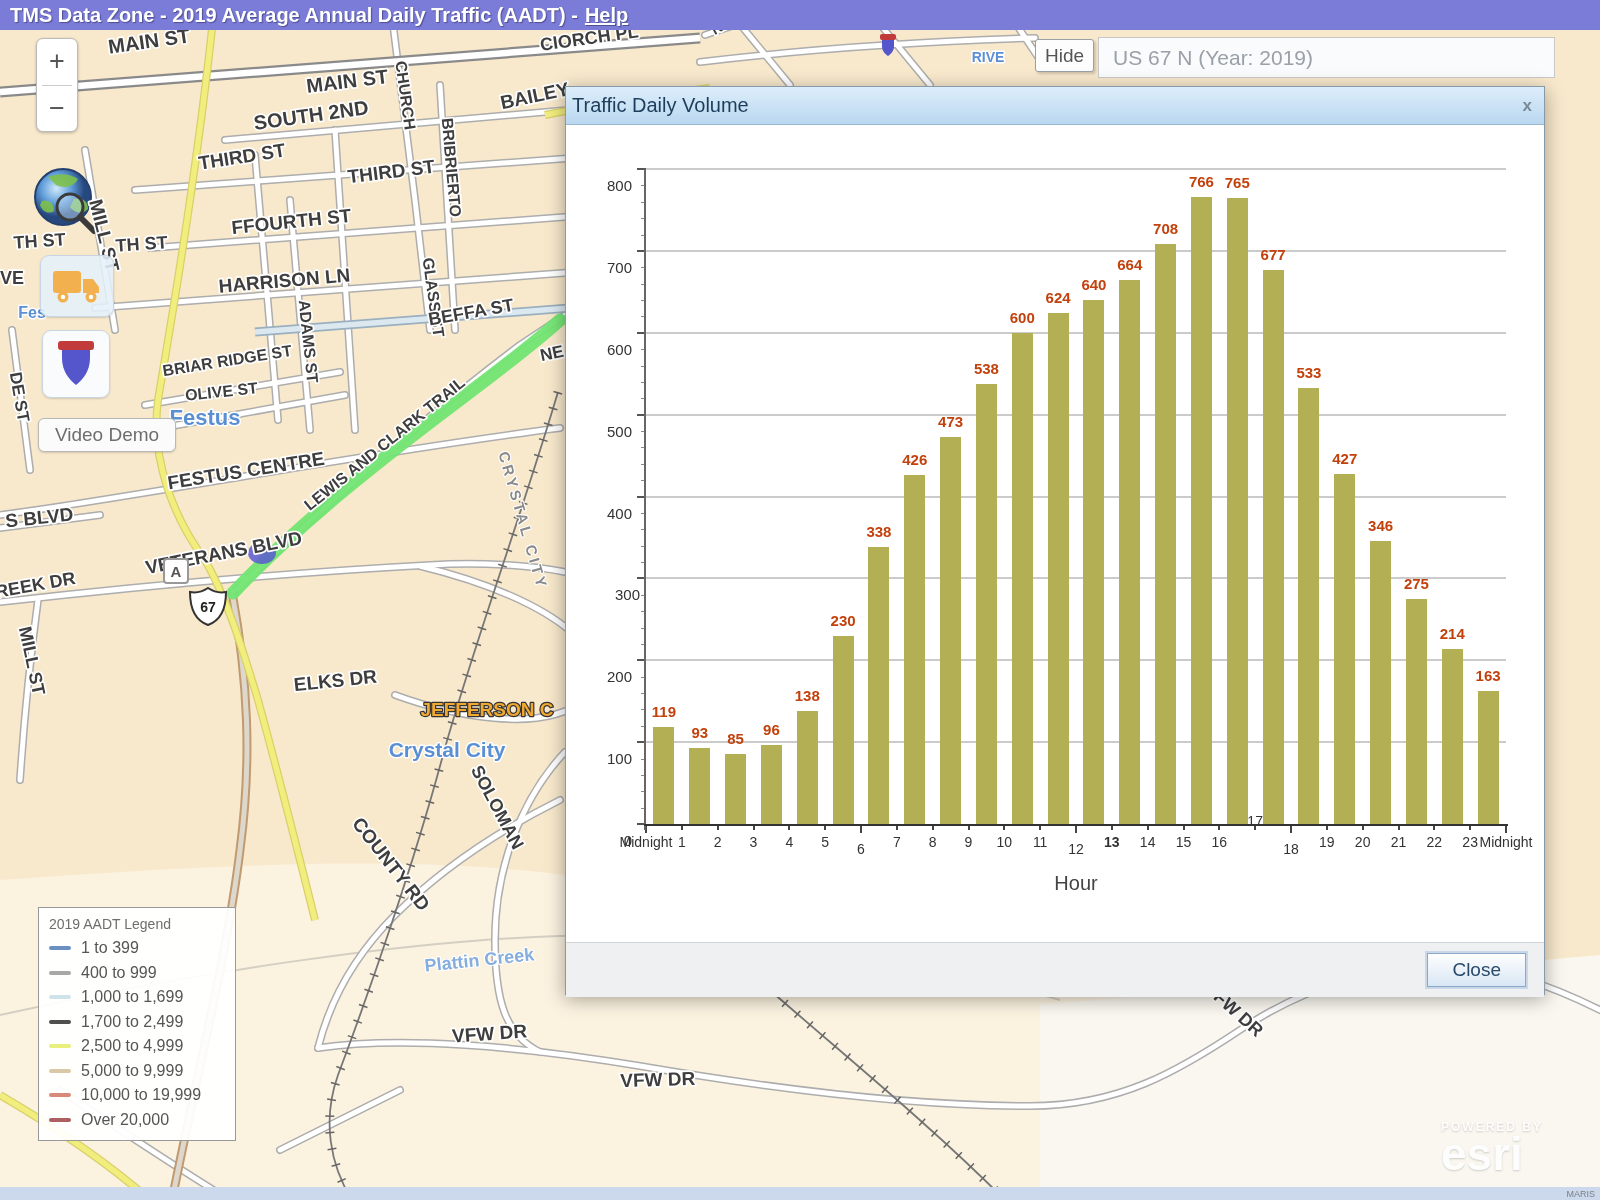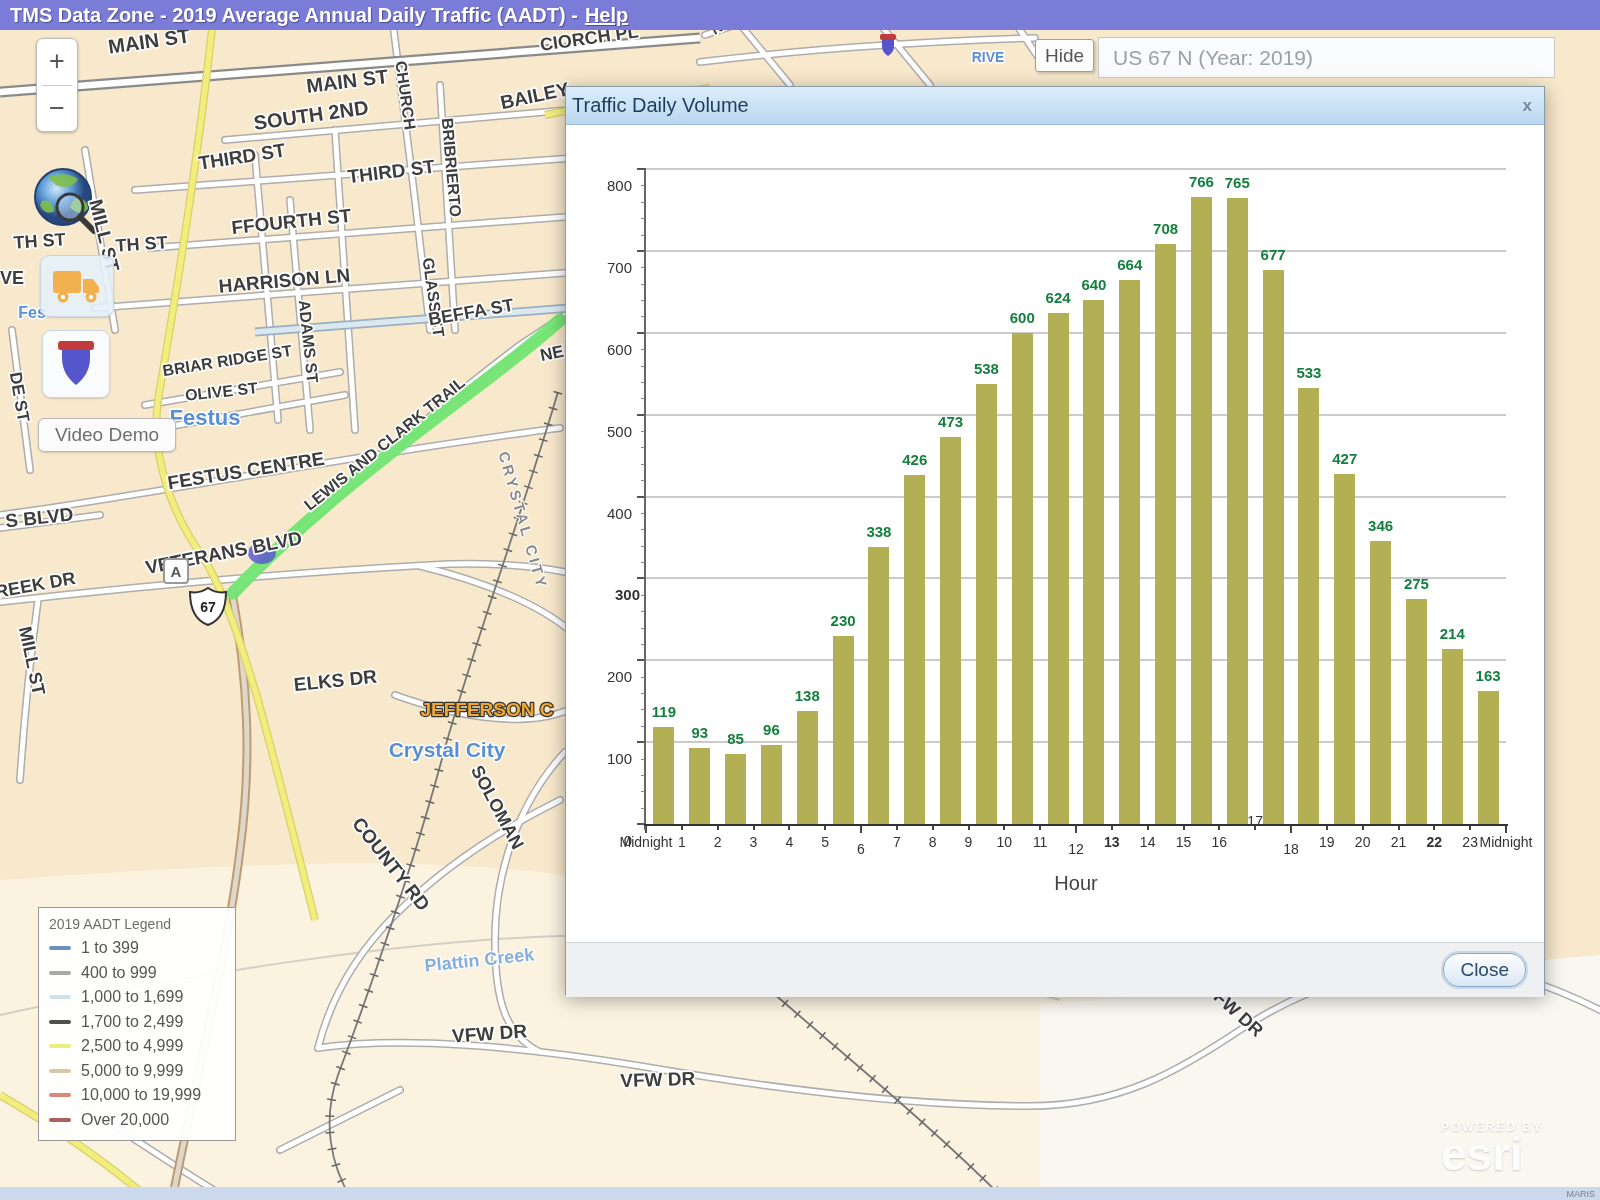--- a/index.html
+++ b/index.html
@@ -56,32 +56,32 @@
 
   
   .modal{position:absolute;left:565px;top:86px;width:980px;height:909px;z-index:10;
     background:#fff;border:1px solid #8899aa;box-shadow:0 4px 18px rgba(0,0,0,.35);}
   .mhead{height:38px;background:linear-gradient(#ddeefb,#b9d7ef);border-bottom:1px solid #9ab8d0;
     display:flex;align-items:center;padding:0 6px;}
   .mtitle{font-size:20px;color:#1d3d5c;flex:1;}
   .mclose{color:#7a8a9a;font-weight:bold;font-size:17px;cursor:pointer;padding:2px 6px;}
   .mbody{position:relative;height:817px;background:#fff;overflow:hidden;}
   .mfoot{height:55px;background:#eef0f2;border-top:1px solid #cfd4d8;position:relative;}
-  .closebtn{position:absolute;right:18px;top:10px;padding:5px 16px;font-size:19px;color:#2a4a6a;
-    background:linear-gradient(#fefefe,#d9e7f5);border:1px solid #8aa8c8;border-radius:16px;
+  .closebtn{position:absolute;right:18px;top:10px;padding:5px 24px;font-size:19px;color:#2a4a6a;
+    background:linear-gradient(#fefefe,#d9e7f5);border:1px solid #8aa8c8;border-radius:0;
     font-family:"Liberation Sans",sans-serif;cursor:pointer;box-shadow:0 0 0 2px rgba(120,160,210,.30);}
 
   
   #chart{position:absolute;left:0;top:0;width:980px;height:817px;}
   #chart .grid{position:absolute;height:2px;background:#cbcbcb;}
   #chart .ylab{position:absolute;font-size:15px;color:#333;text-align:right;margin-top:17px;}
   #chart .ytickM{position:absolute;background:#555;}
   #chart .ytickm{position:absolute;background:#888;}
   #chart .bar{position:absolute;background:#b2af55;}
-  #chart .bval{position:absolute;font-size:15px;font-weight:600;color:#15803d;text-align:center;}
+  #chart .bval{position:absolute;font-size:15px;font-weight:600;color:#c2410c;text-align:center;}
   #chart .xlab{position:absolute;font-size:14px;color:#333;text-align:center;}
   #chart .xtick{position:absolute;width:2px;background:#444;}
   #chart .axisy{position:absolute;background:#666;}
   #chart .axisx{position:absolute;background:#333;}
   #chart .hourlab{position:absolute;font-size:20px;color:#444;text-align:center;}
 
   
   .marker-a{position:absolute;left:163px;top:558px;width:26px;height:26px;background:#fff;
     border:2px solid #999;border-radius:4px;z-index:4;color:#555;font-weight:bold;font-size:15px;
     display:flex;align-items:center;justify-content:center;}
@@ -365,21 +365,21 @@
           <div class="grid" style="left: 80px; top: 288.625px; width: 860px;"></div>
           <div class="grid" style="left: 80px; top: 206.75px; width: 860px;"></div>
           <div class="grid" style="left: 80px; top: 124.875px; width: 860px;"></div>
           <div class="grid" style="left: 80px; top: 43px; width: 860px;"></div>
           <div class="ylab" style="left: 8px; top: 690px; width: 58px;">0</div>
           <div class="ytickM" style="left: 71px; top: 698px; width: 9px; height: 2px;"></div>
           <div class="ylab" style="left: 8px; top: 608.125px; width: 58px;">100</div>
           <div class="ytickM" style="left: 71px; top: 616.125px; width: 9px; height: 2px;"></div>
           <div class="ylab" style="left: 8px; top: 526.25px; width: 58px;">200</div>
           <div class="ytickM" style="left: 71px; top: 534.25px; width: 9px; height: 2px;"></div>
-          <div class="ylab" style="left: 16px; top: 444.375px; width: 58px; font-weight: bold;">300</div>
+          <div class="ylab" style="left: 16px; top: 444.375px; width: 58px;">300</div>
           <div class="ytickM" style="left: 71px; top: 452.375px; width: 9px; height: 2px;"></div>
           <div class="ylab" style="left: 8px; top: 362.5px; width: 58px;">400</div>
           <div class="ytickM" style="left: 71px; top: 370.5px; width: 9px; height: 2px;"></div>
           <div class="ylab" style="left: 8px; top: 280.625px; width: 58px;">500</div>
           <div class="ytickM" style="left: 71px; top: 288.625px; width: 9px; height: 2px;"></div>
           <div class="ylab" style="left: 8px; top: 198.75px; width: 58px;">600</div>
           <div class="ytickM" style="left: 71px; top: 206.75px; width: 9px; height: 2px;"></div>
           <div class="ylab" style="left: 8px; top: 116.875px; width: 58px;">700</div>
           <div class="ytickM" style="left: 71px; top: 124.875px; width: 9px; height: 2px;"></div>
           <div class="ylab" style="left: 8px; top: 35px; width: 58px;">800</div>
@@ -501,21 +501,21 @@
           <div class="xlab" style="left: 644.167px; top: 688px; width: 90px;">17</div>
           <div class="xtick" style="left: 688.167px; top: 701px; height: 4px;"></div>
           <div class="xlab" style="left: 680px; top: 716px; width: 90px;">18</div>
           <div class="xtick" style="left: 724px; top: 701px; height: 7px;"></div>
           <div class="xlab" style="left: 715.833px; top: 709px; width: 90px;">19</div>
           <div class="xtick" style="left: 759.833px; top: 701px; height: 4px;"></div>
           <div class="xlab" style="left: 751.667px; top: 709px; width: 90px;">20</div>
           <div class="xtick" style="left: 795.667px; top: 701px; height: 4px;"></div>
           <div class="xlab" style="left: 787.5px; top: 709px; width: 90px;">21</div>
           <div class="xtick" style="left: 831.5px; top: 701px; height: 4px;"></div>
-          <div class="xlab" style="left: 823.333px; top: 709px; width: 90px; font-weight: bold;">22</div>
+          <div class="xlab" style="left: 823.333px; top: 709px; width: 90px;">22</div>
           <div class="xtick" style="left: 867.333px; top: 701px; height: 4px;"></div>
           <div class="xlab" style="left: 859.167px; top: 709px; width: 90px;">23</div>
           <div class="xtick" style="left: 903.167px; top: 701px; height: 4px;"></div>
           <div class="xlab" style="left: 895px; top: 709px; width: 90px;">Midnight</div>
           <div class="xtick" style="left: 939px; top: 701px; height: 7px;"></div>
           <div class="axisy" style="left: 78px; top: 44px; width: 2px; height: 661px;"></div>
           <div class="axisx" style="left: 78px; top: 699px; width: 864px; height: 2px;"></div>
           <div class="hourlab" style="left: 80px; top: 747px; width: 860px;">Hour</div>
         </div>
     </div>

